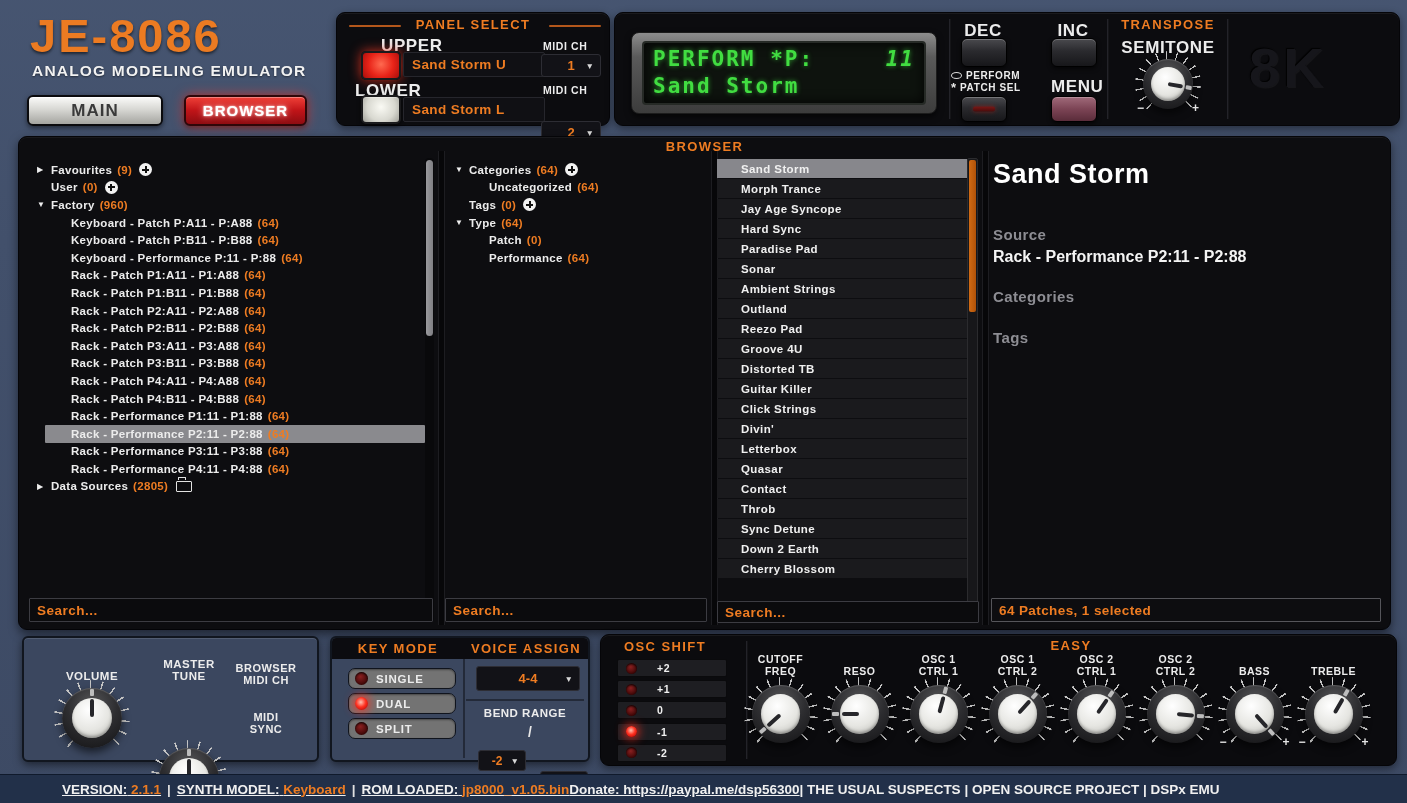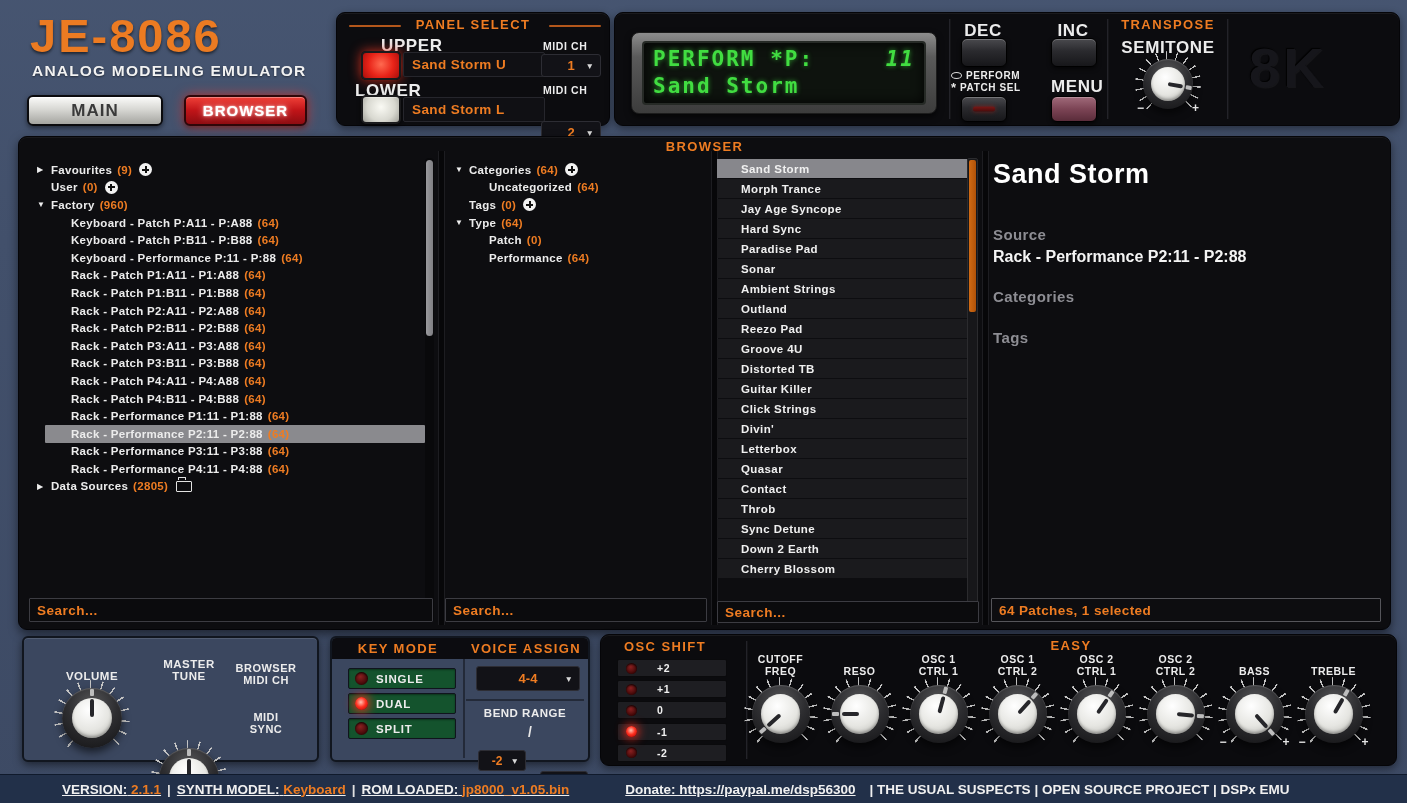--- a/index.html
+++ b/index.html
@@ -91,22 +91,22 @@
   .glabel{color:#8d8d93;font-weight:700;letter-spacing:.4px;}
   
   .gpanel{background:#3b475f;border:2px solid #11161f;border-radius:6px;
         box-shadow:0 3px 8px rgba(0,0,0,.5), inset 0 1px 0 rgba(255,255,255,.12);box-sizing:border-box;}
   .gtitle{position:absolute;left:0;right:0;top:0;height:21px;background:#0c0c10;border-radius:4px 4px 0 0;
         display:flex;align-items:center;justify-content:center;}
   .dpanel{background:#0b0b0e;border:1px solid #050508;border-radius:9px;
         box-shadow:inset 0 1px 0 rgba(255,255,255,.06),0 3px 9px rgba(0,0,0,.45);}
   .klabel{color:#ececec;font-weight:700;font-size:10.5px;letter-spacing:.5px;text-align:center;
         white-space:pre-line;line-height:12px;}
-  .kopt{display:flex;align-items:center;height:19px;margin-bottom:4px;background:#14532d;
-        border:1px solid #10141d;border-radius:2px;padding-left:6px;box-shadow:inset 0 1px 2px rgba(0,0,0,.4);cursor:pointer;}
+  .kopt{display:flex;align-items:center;height:19px;margin-bottom:4px;background:#737373;
+        border:1px solid #10141d;border-radius:7px;padding-left:6px;box-shadow:inset 0 1px 2px rgba(0,0,0,.4);cursor:pointer;}
   .kopt-label{color:#ececec;font-weight:800;font-size:11.5px;letter-spacing:.8px;margin-left:8px;}
   .led{width:13px;height:13px;border-radius:50%;flex:none;
         background:radial-gradient(circle at 42% 36%,#8a2020 0%,#3a0606 75%);box-shadow:inset 0 1px 2px rgba(0,0,0,.85);}
   .on .led{background:radial-gradient(circle at 45% 40%,#ffc0b0 0%,#ff3322 45%,#b50000 90%);
         box-shadow:0 0 10px 2px rgba(255,45,30,.8);}
   .srow{display:flex;align-items:center;height:16px;margin-bottom:3.2px;background:#1e1e22;
         border:1px solid #0a0a0c;border-radius:2px;padding-left:8px;cursor:pointer;}
   .srow .led{width:11px;height:11px;}
   .srow .srow-label{color:#f0f0f0;font-weight:800;font-size:10.5px;letter-spacing:.6px;margin-left:20px;}
   .ek{width:79px;display:flex;flex-direction:column;align-items:center;flex:none;}
@@ -670,19 +670,19 @@
     <div style="margin-left:62px;display:flex;align-items:center;text-decoration:underline;">
       <span>VERSION:</span>&nbsp;
       <span class="fo">2.1.1</span>
       <span class="fsep">|</span>
       <span>SYNTH MODEL:</span>&nbsp;
       <span class="fo">Keyboard</span>
       <span class="fsep">|</span>
       <span>ROM LOADED:</span>&nbsp;
       <span class="fo">jp8000_v1.05.bin</span>
     </div>
-    <div style="margin-left:56px;display:flex;align-items:center;gap:14px;">
+    <div style="display:flex;align-items:center;">
       <span style="text-decoration:underline;cursor:pointer;">Donate: https://paypal.me/dsp56300</span>
       <span>|  THE USUAL SUSPECTS   |  OPEN SOURCE PROJECT   |  DSPx EMU</span>
     </div>
   </div>
 
 </div>
 
 </body></html>

